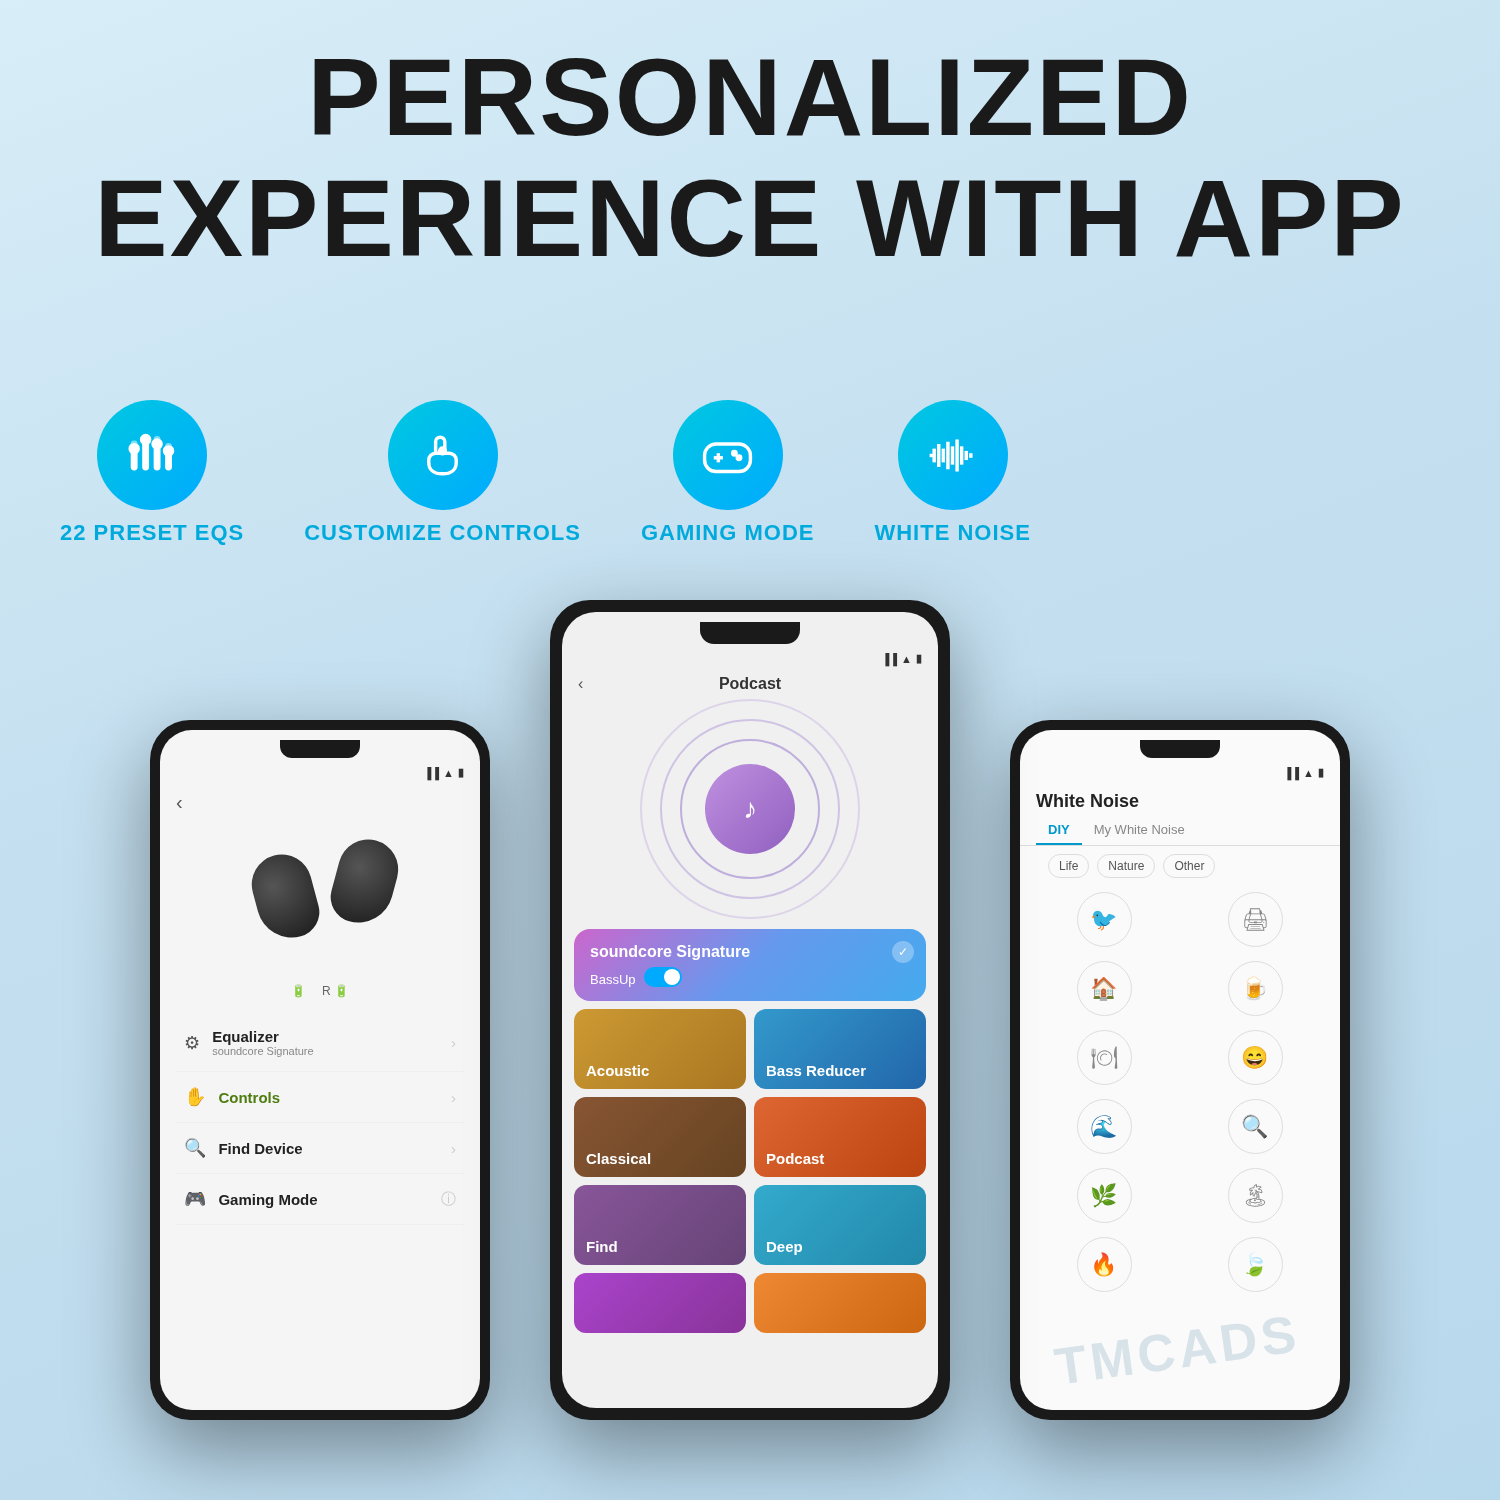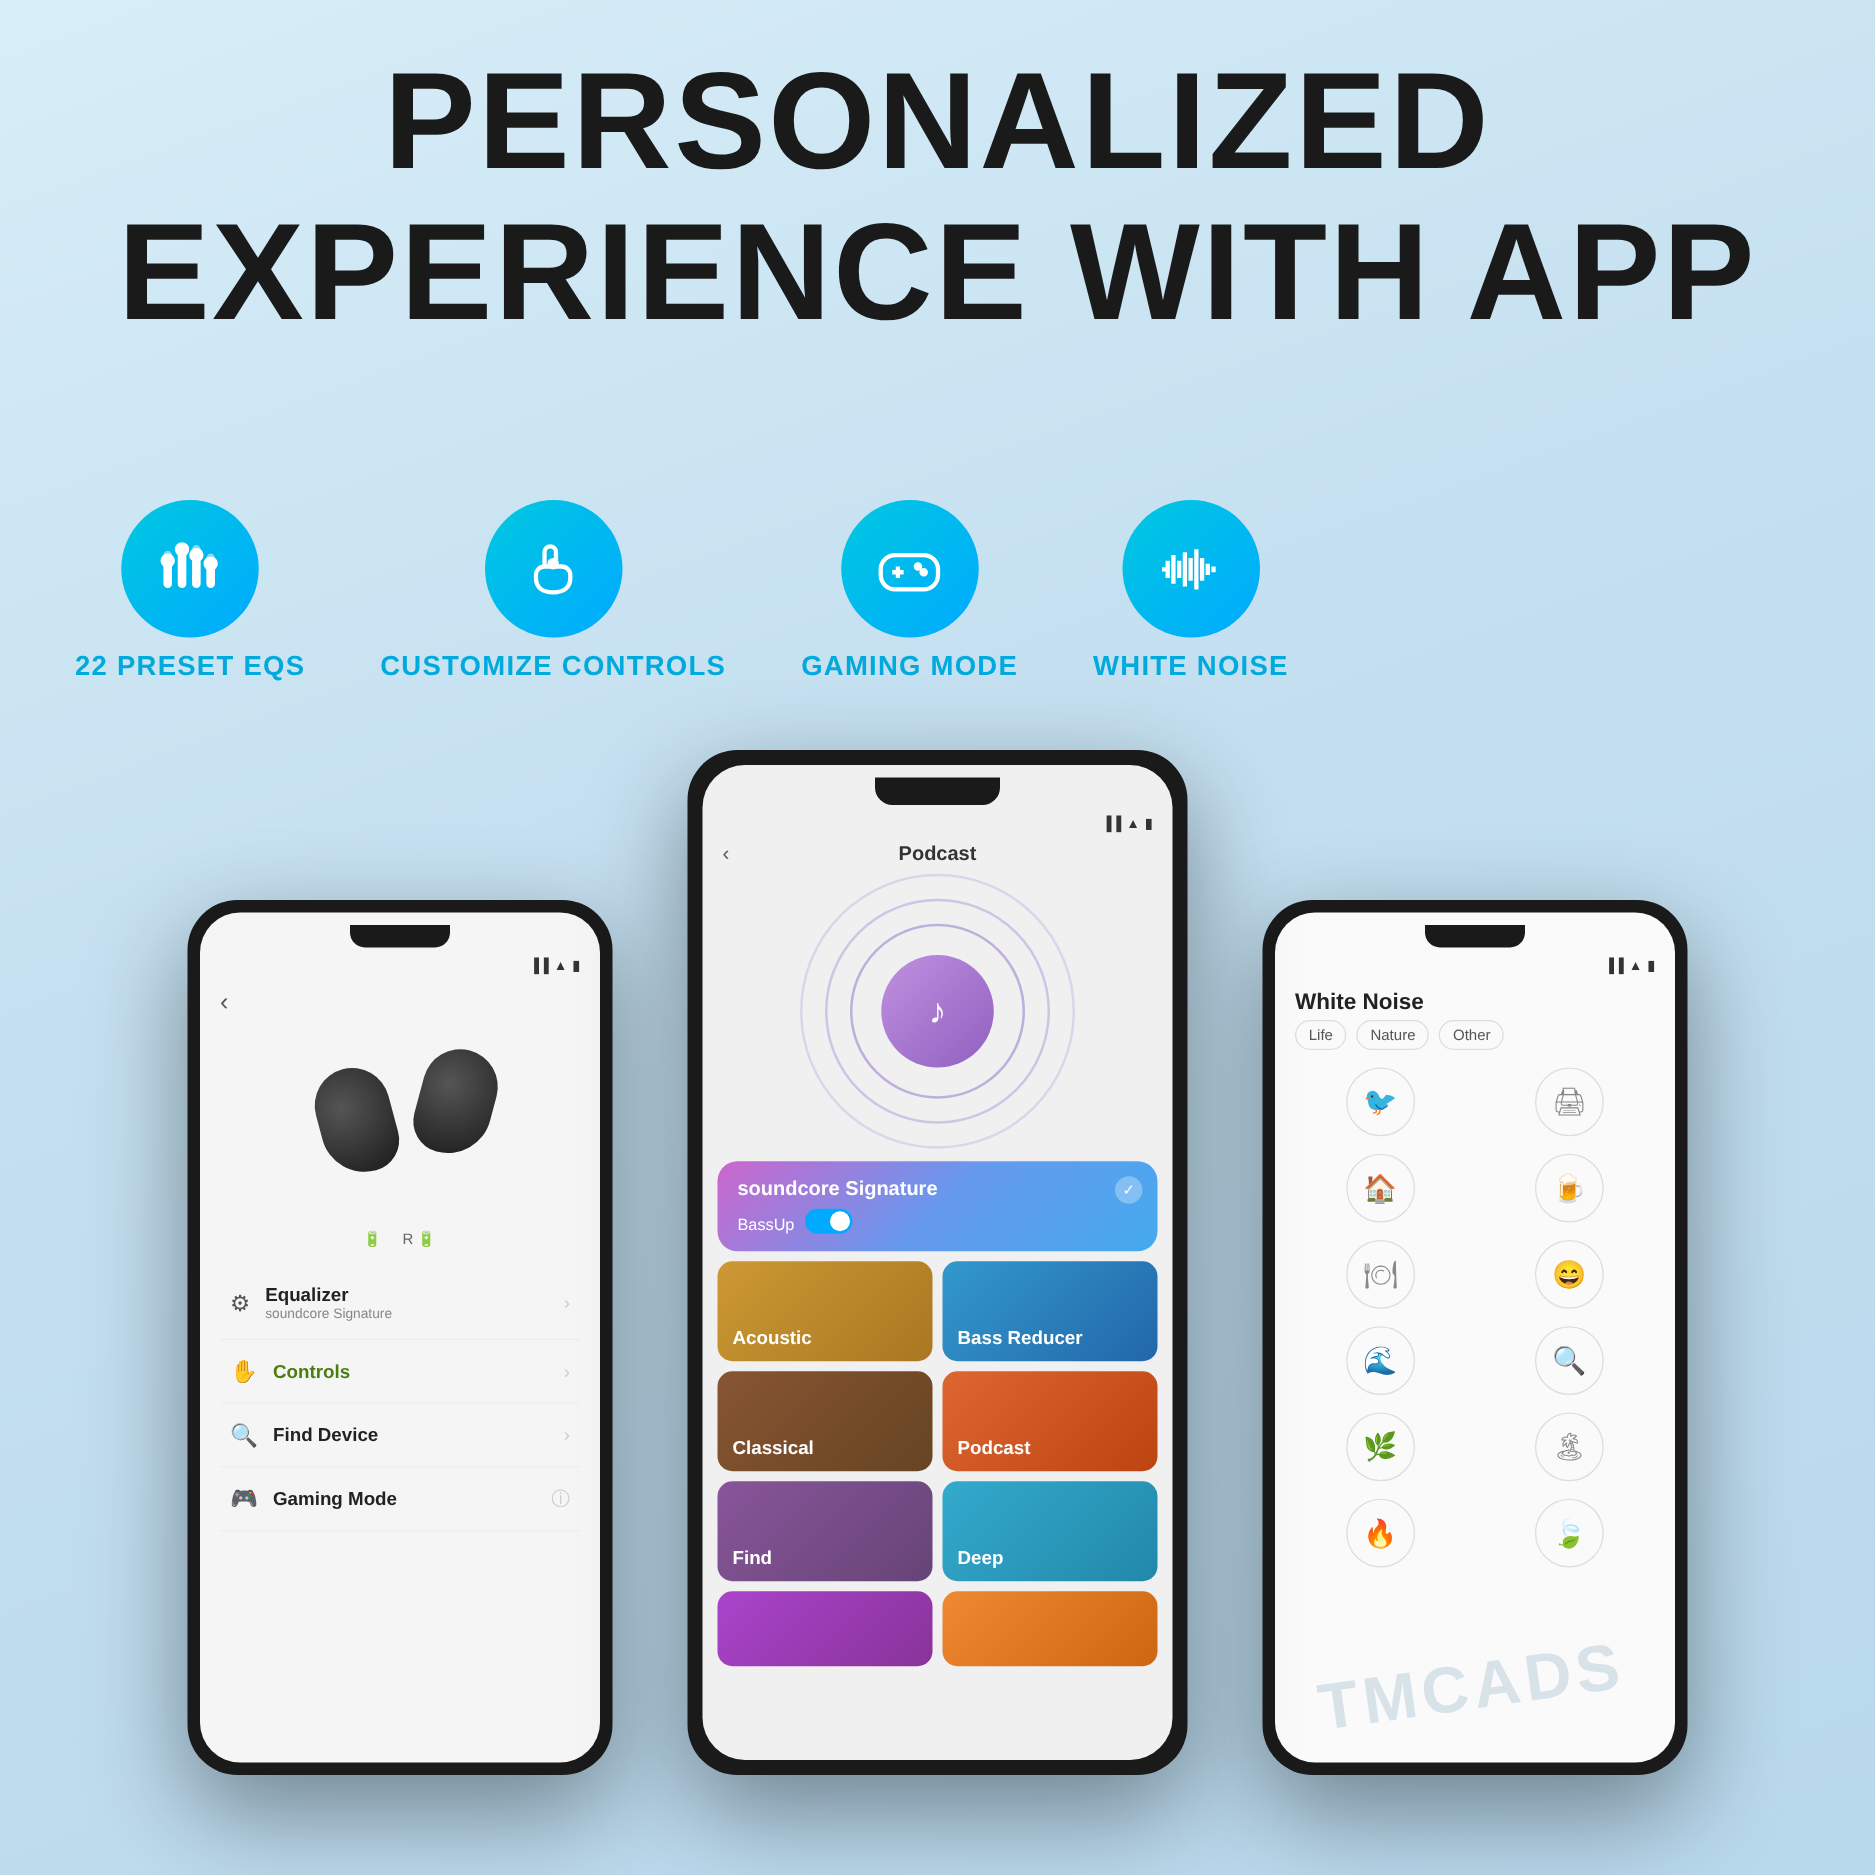--- a/index.html
+++ b/index.html
@@ -369,21 +369,21 @@
       border-bottom: 2px solid transparent;
     }
     .right-tab.active {
       color: #0099cc;
       border-bottom: 2px solid #0099cc;
       font-weight: 600;
     }
     .right-subtabs {
       display: flex;
       gap: 8px;
-      padding: 0 16px 6px;
+      padding: 0 28px 6px;
       align-items: center;
     }
     .right-subtab {
       padding: 4px 10px;
       border-radius: 12px;
       border: 1px solid #ddd;
       font-size: 12px;
       color: #555;
     }
     .right-icon-item {
@@ -615,20 +615,24 @@
       <div style="padding-top:28px;">
         <div class="status-bar">
           <span></span>
           <div class="status-icons">
             <span>▐▐</span>
             <span>▲</span>
             <span>▮</span>
           </div>
         </div>
         <div class="right-title-bar">White Noise</div>
+        <div class="right-tabs">
+          <div class="right-tab active">DIY</div>
+          <div class="right-tab">My White Noise</div>
+        </div>
         <div class="right-subtabs">
           <div class="right-subtab">Life</div>
           <div class="right-subtab">Nature</div>
           <div class="right-subtab">Other</div>
         </div>
 
         <div style="display:grid; grid-template-columns:1fr 1fr; gap:14px; padding:8px 16px;">
           <div class="right-icon-item">🐦</div>
           <div class="right-icon-item">🖨</div>
           <div class="right-icon-item">🏠</div>

